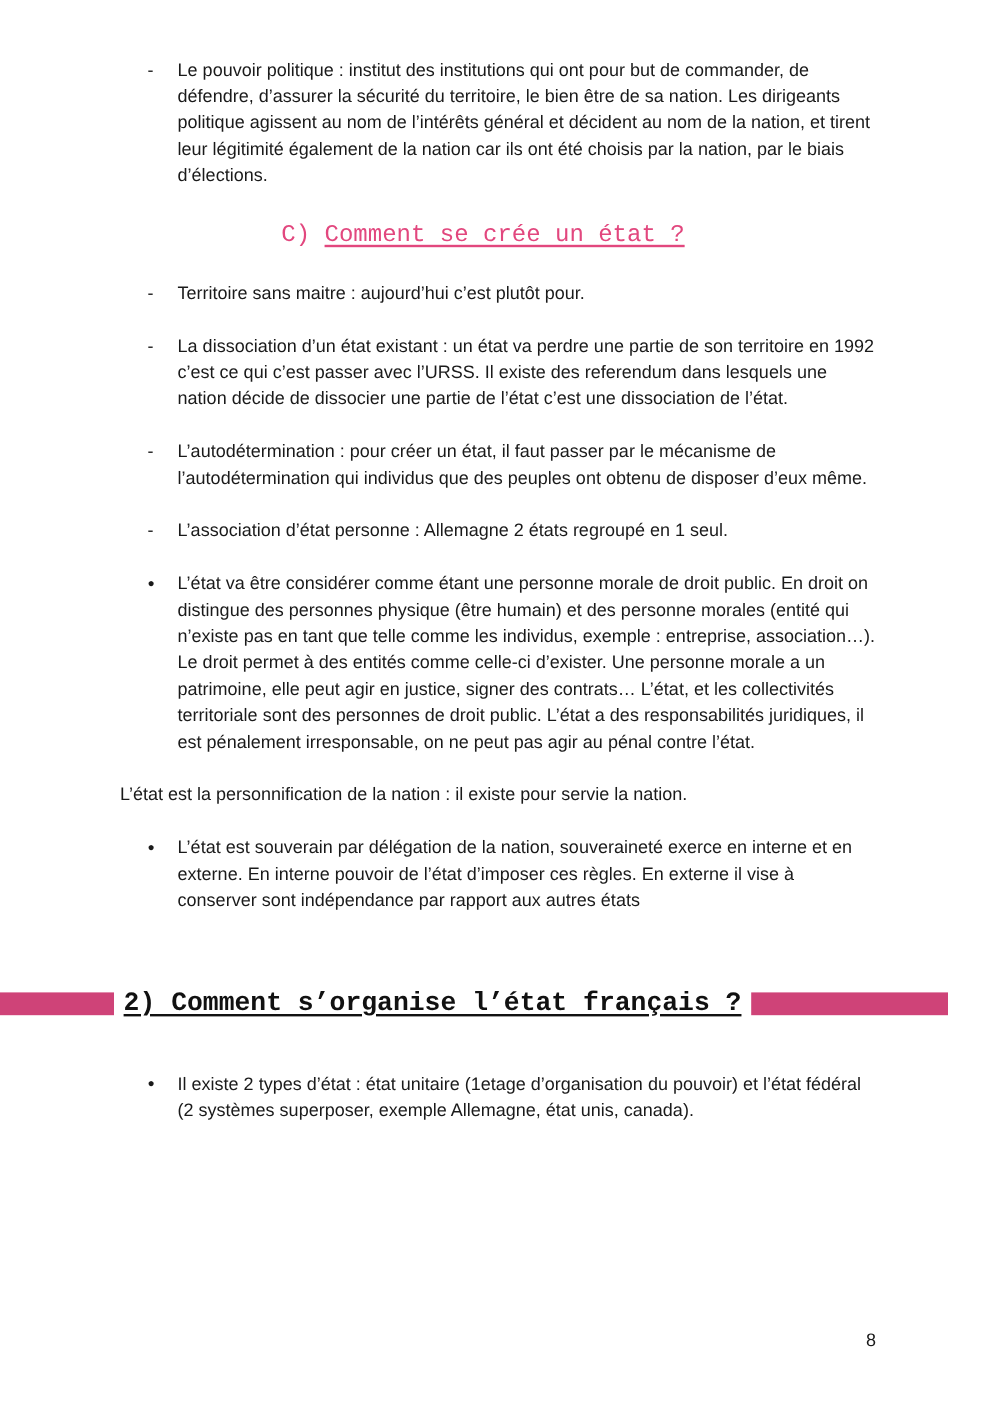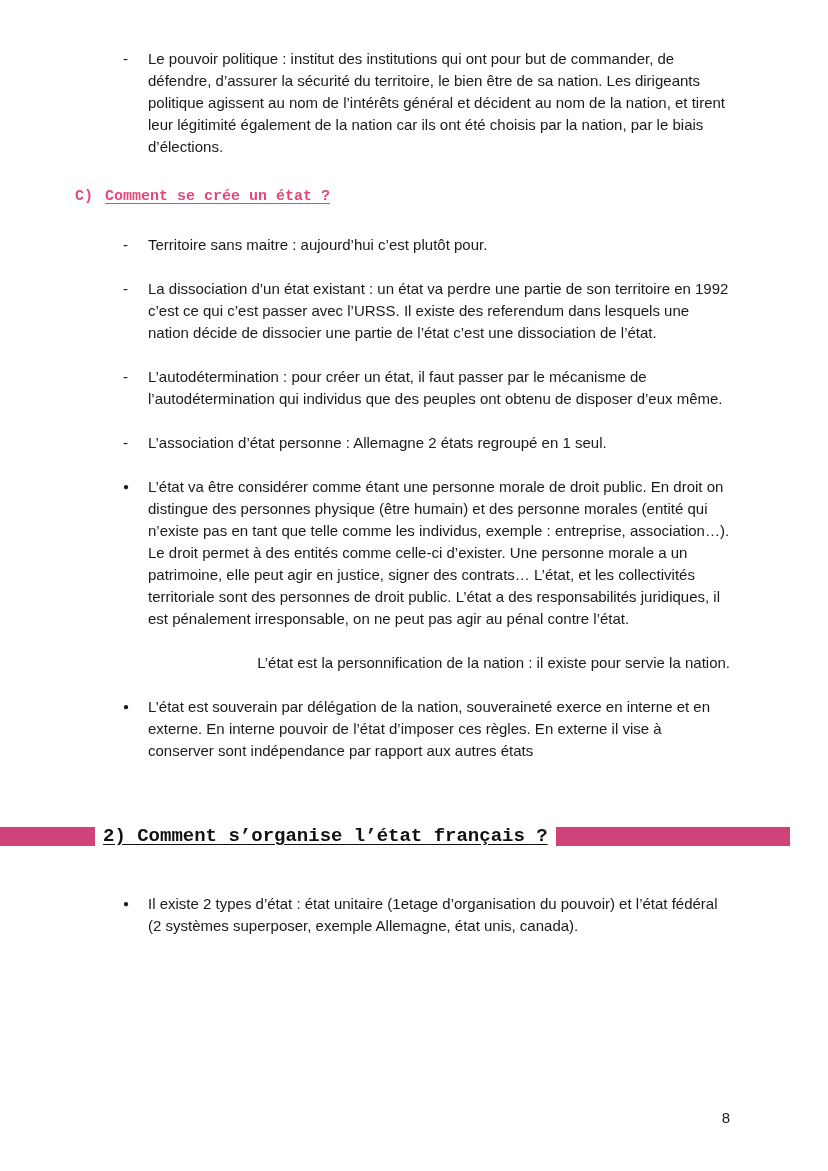--- a/index.html
+++ b/index.html
@@ -15,35 +15,36 @@
     display:flex; flex-direction:column;
   }
   ul{ list-style:none; }
   .li{ display:flex; margin:0 0 22px 48px; }
   .marker{ flex:0 0 25px; }
   .bullet-marker{ flex:0 0 25px; font-size:10px; line-height:22px; }
   .itext{ flex:1; }
   .itext strong{ font-weight:normal; }
   .h-pink{
     font-family:"Liberation Mono", "DejaVu Sans Mono", monospace;
-    font-size:15px; line-height:26px; font-weight:bold;
+    font-size:20px; line-height:26px; font-weight:normal;
     color:var(--pink,#e2477e);
     margin:4px 0 24px 0;
     white-space:nowrap;
+    text-align:center;
   }
   .h-prefix{ margin-right:12px; }
   .u{ text-decoration:underline; text-underline-offset:3px; }
-  .para{ margin:0 0 22px 25px;text-align:right; }
+  .para{ margin:0 0 22px 25px; }
   .band{ display:flex; align-items:center; margin:40px -60px 44px -75px; }
   .bar{ height:19px; background:var(--band,#cf4378); }
   .bar-left{ flex:0 0 95px; }
   .bar-right{ flex:1 1 auto; }
   .band-title{
     font-family:"Liberation Mono", "DejaVu Sans Mono", monospace;
-    font-size:19px; line-height:25px; font-weight:bold; color:#111;
+    font-size:22px; line-height:25px; font-weight:bold; color:#111;
     padding:0 8px; white-space:nowrap; background:#fff;
     text-decoration:underline; text-underline-offset:3px;
   }
   .page-number{ margin-top:auto; text-align:right; }
 </style>
 </head>
 <body>
 
 <div class="page">
 

